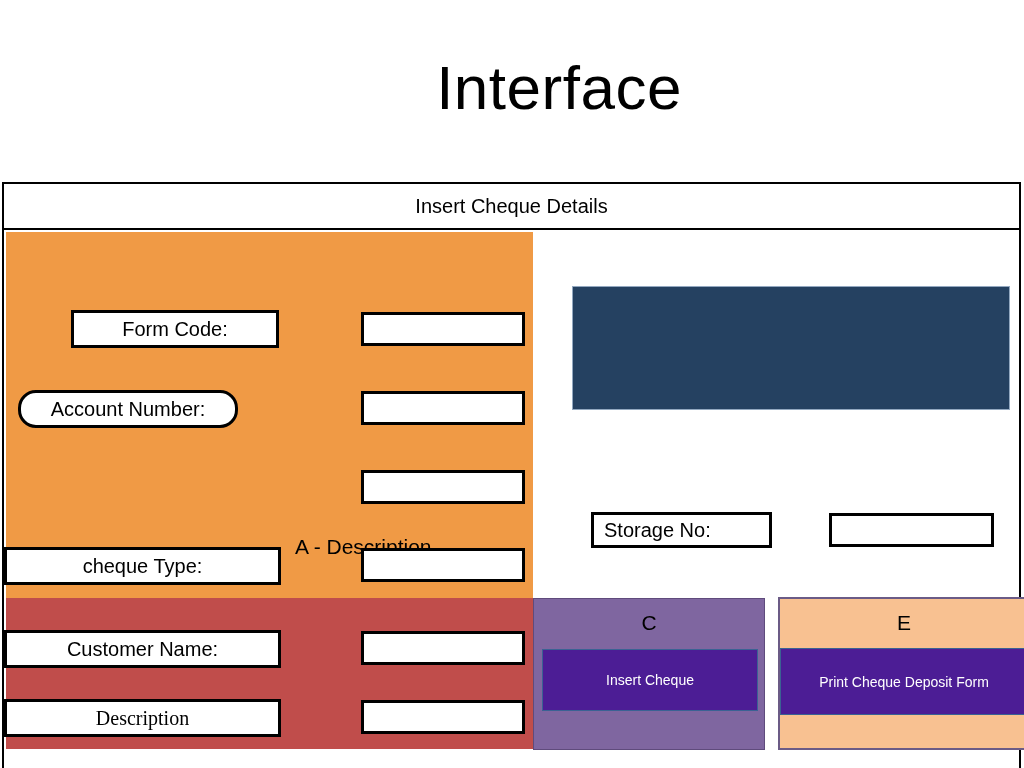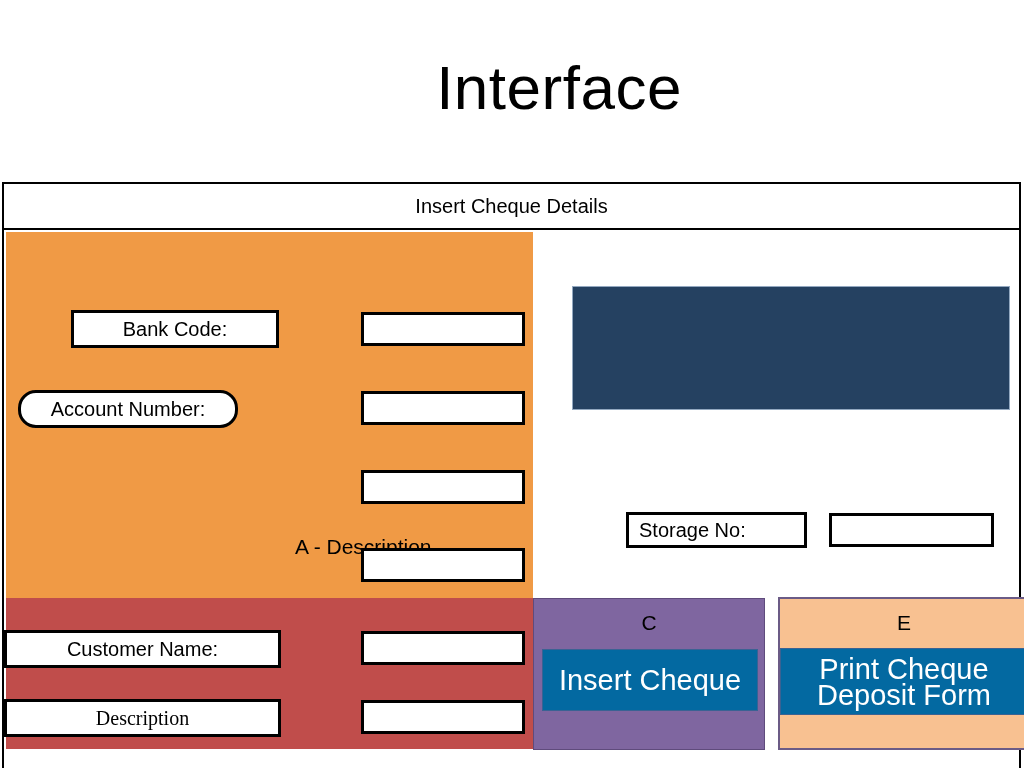--- a/index.html
+++ b/index.html
@@ -154,29 +154,29 @@
     left: 0;
     width: 100%;
     text-align: center;
     font-size: 21px;
     color: #000000;
   }
 
   
   .action-button {
     position: absolute;
-    background: #0369a1;
+    background: #4c1d95;
     border: 1px solid #3A6293;
     box-sizing: border-box;
     display: flex;
     align-items: center;
     justify-content: center;
     text-align: center;
     color: #ffffff;
-    font-size: 29px;
+    font-size: 14px;
     line-height: 26px;
   }
   #btn-insert-cheque {
     left: 8px;
     top: 50px;
     width: 216px;
     height: 62px;
   }
   #btn-print-form {
     left: 0px;
@@ -197,21 +197,21 @@
   #in-cheque-type  { left: 357px; top: 364px; }
 
   
   #lbl-customer-name { left: 0px; top: 446px; width: 277px; }
   #lbl-description   { left: 0px; top: 515px; width: 277px; font-family: Liberation Serif, serif; }
 
   #in-customer-name  { left: 357px; top: 447px; }
   #in-description    { left: 357px; top: 516px; }
 
   
-  #lbl-storage-no { left: 587px; top: 328px; width: 181px; height: 36px; justify-content: flex-start; padding-left: 10px; margin-left: 35px; }
+  #lbl-storage-no { left: 587px; top: 328px; width: 181px; height: 36px; justify-content: flex-start; padding-left: 10px; }
   #in-storage-no  { left: 825px; top: 329px; width: 165px; }
 
   
   #cap-a { left: 291px; top: 351px; }
   #cap-d { left: 628px; top: 291px; }
   #cap-c { top: 12px; }
   #cap-e { top: 12px; }
 </style>
 </head>
 <body>
@@ -237,28 +237,29 @@
 
   <div class="panel" id="panel-e">
     <div class="panel-letter" id="cap-e">E</div>
     <div class="action-button" id="btn-print-form">Print Cheque Deposit Form</div>
   </div>
 
   <div class="section-caption" id="cap-a">A - Description</div>
 
   <div class="section-caption caption-on-dark" id="cap-d">D – Logic will provide No</div>
 
-  <div class="field-label" id="lbl-bank-code">Bank Code:</div>
+  <div class="field-label" id="lbl-bank-code">Form Code:</div>
   <div class="field-input" id="in-bank-code"></div>
 
   <div class="field-label" id="lbl-account-no">Account Number:</div>
   <div class="field-input" id="in-account-no"></div>
 
   <div class="field-input" id="in-amount"></div>
 
+  <div class="field-label" id="lbl-cheque-type">cheque Type:</div>
   <div class="field-input" id="in-cheque-type"></div>
 
   <div class="field-label" id="lbl-customer-name">Customer Name:</div>
   <div class="field-input" id="in-customer-name"></div>
 
   <div class="field-label" id="lbl-description">Description</div>
   <div class="field-input" id="in-description"></div>
 
   <div class="field-label" id="lbl-storage-no">Storage No:</div>
   <div class="field-input" id="in-storage-no"></div>

